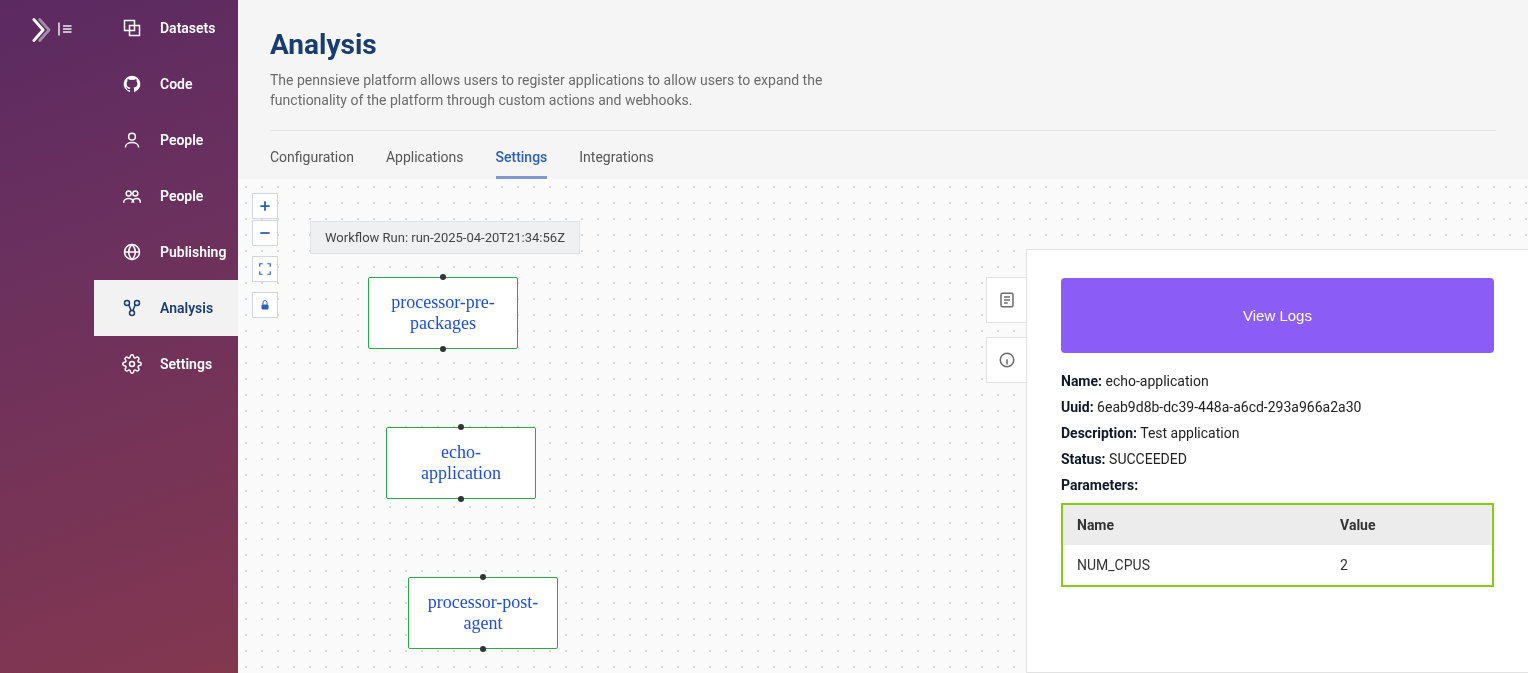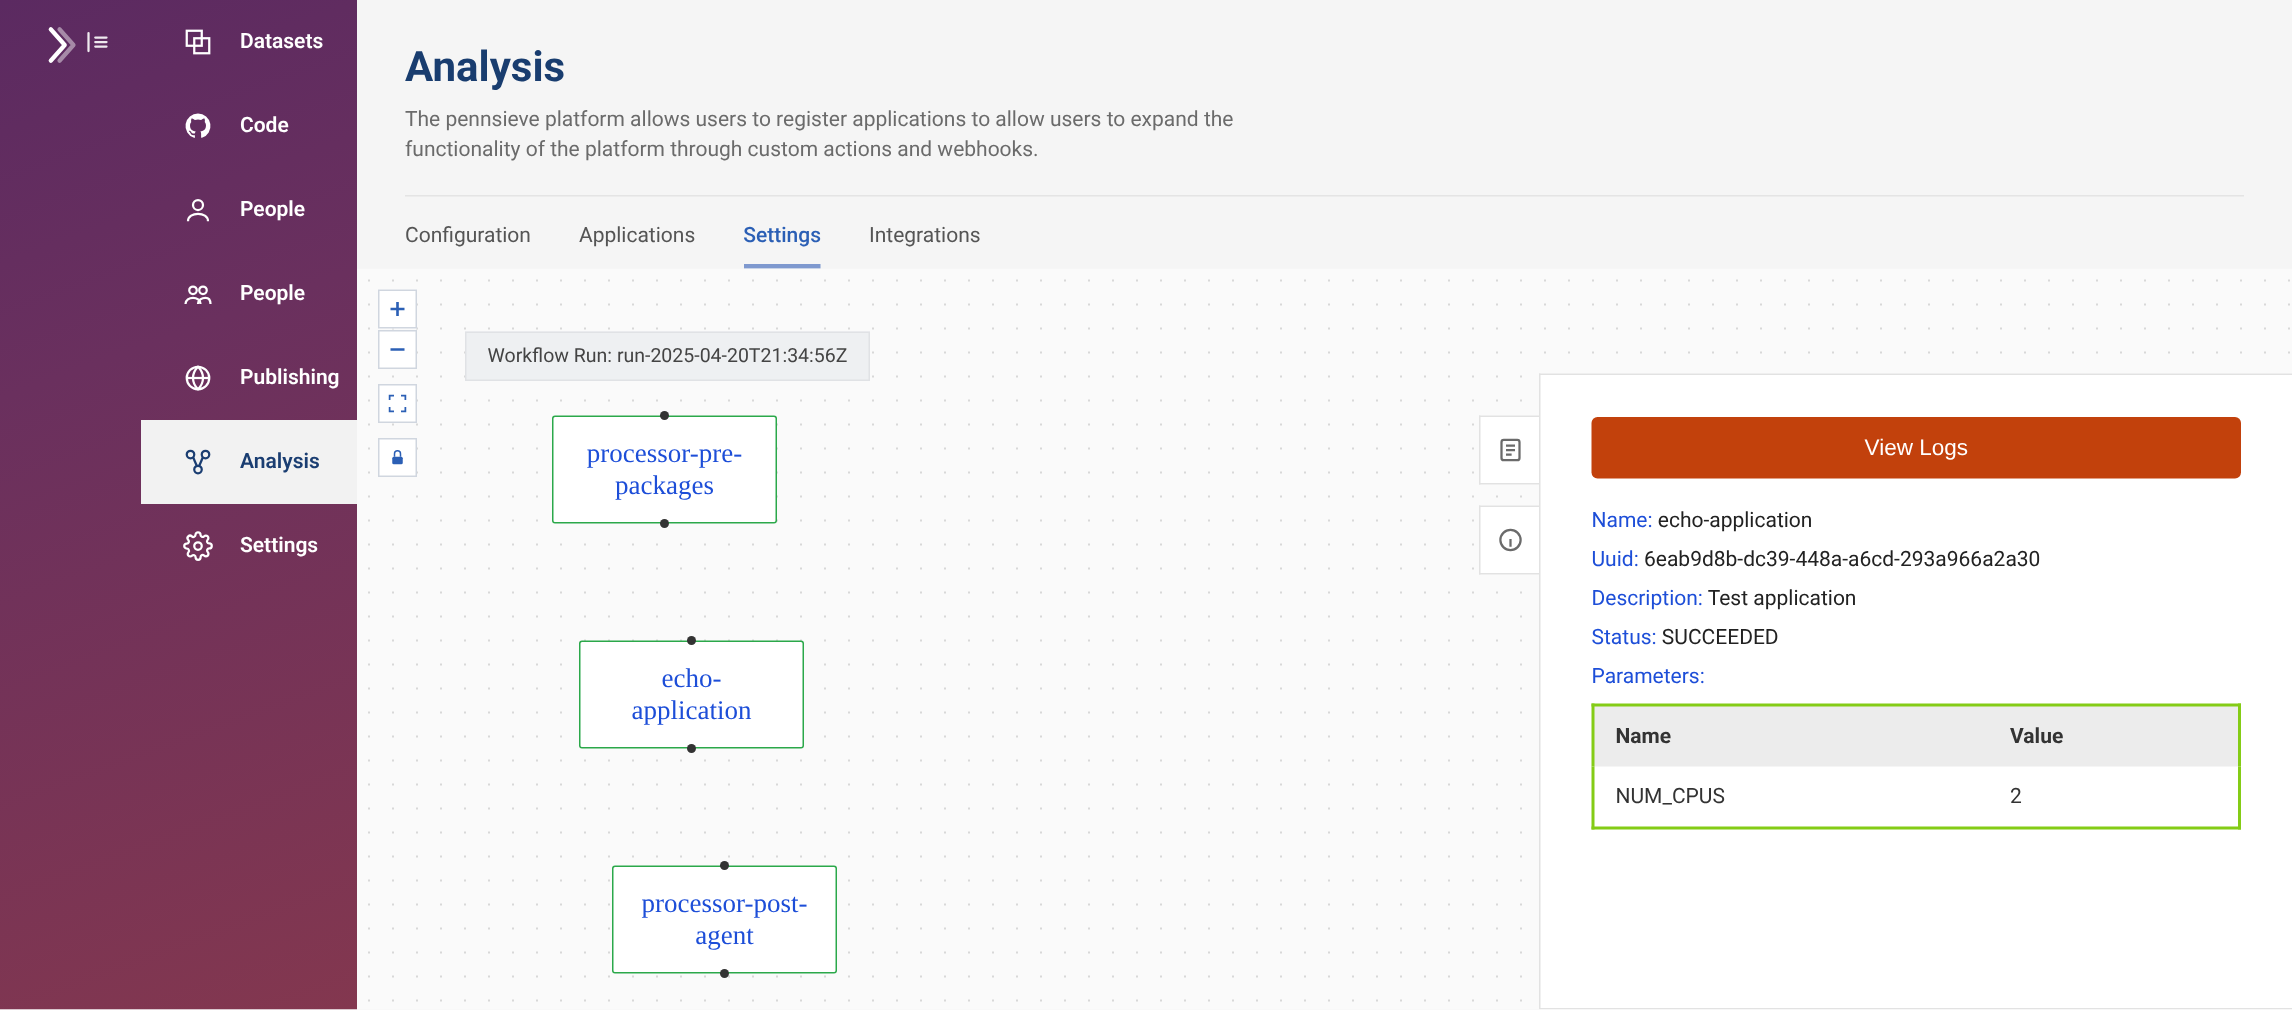--- a/index.html
+++ b/index.html
@@ -124,26 +124,26 @@
     top: 98px; right: 502px;
     display: flex; flex-direction: column; gap: 14px;
     z-index: 11;
   }
   .side-tab {
     width: 40px; height: 46px; background: #fff; border:1px solid #e2e2e2; border-right:none;
     display:flex; align-items:center; justify-content:center; color:#6b6b6b; cursor:pointer;
   }
   .btn-primary {
     display:block; width:100%;
-    background: #c2410c; color:#fff; border:none;
-    padding: 12px 0; font-size:15px; font-weight:500;
+    background: #8b5cf6; color:#fff; border:none;
+    padding: 29px 0; font-size:15px; font-weight:500;
     border-radius:4px; cursor:pointer; margin-bottom: 20px;
   }
   .kv { margin: 10px 0; color:#222; }
-  .kv b { color:#1d4ed8; font-weight:400; }
+  .kv b { color:#0f172a; font-weight:700; }
   .param-table { width:100%; border-collapse: collapse; margin-top: 10px; border:2px solid #84cc16;}
   .param-table th { background:#ececec; text-align:left; font-weight:700; color:#333; }
   .param-table th, .param-table td { padding: 12px 14px; font-size:14px; }
 
 </style>
 </head>
 <body>
 
 <nav class="sidebar">
   <div class="sidebar-header">

